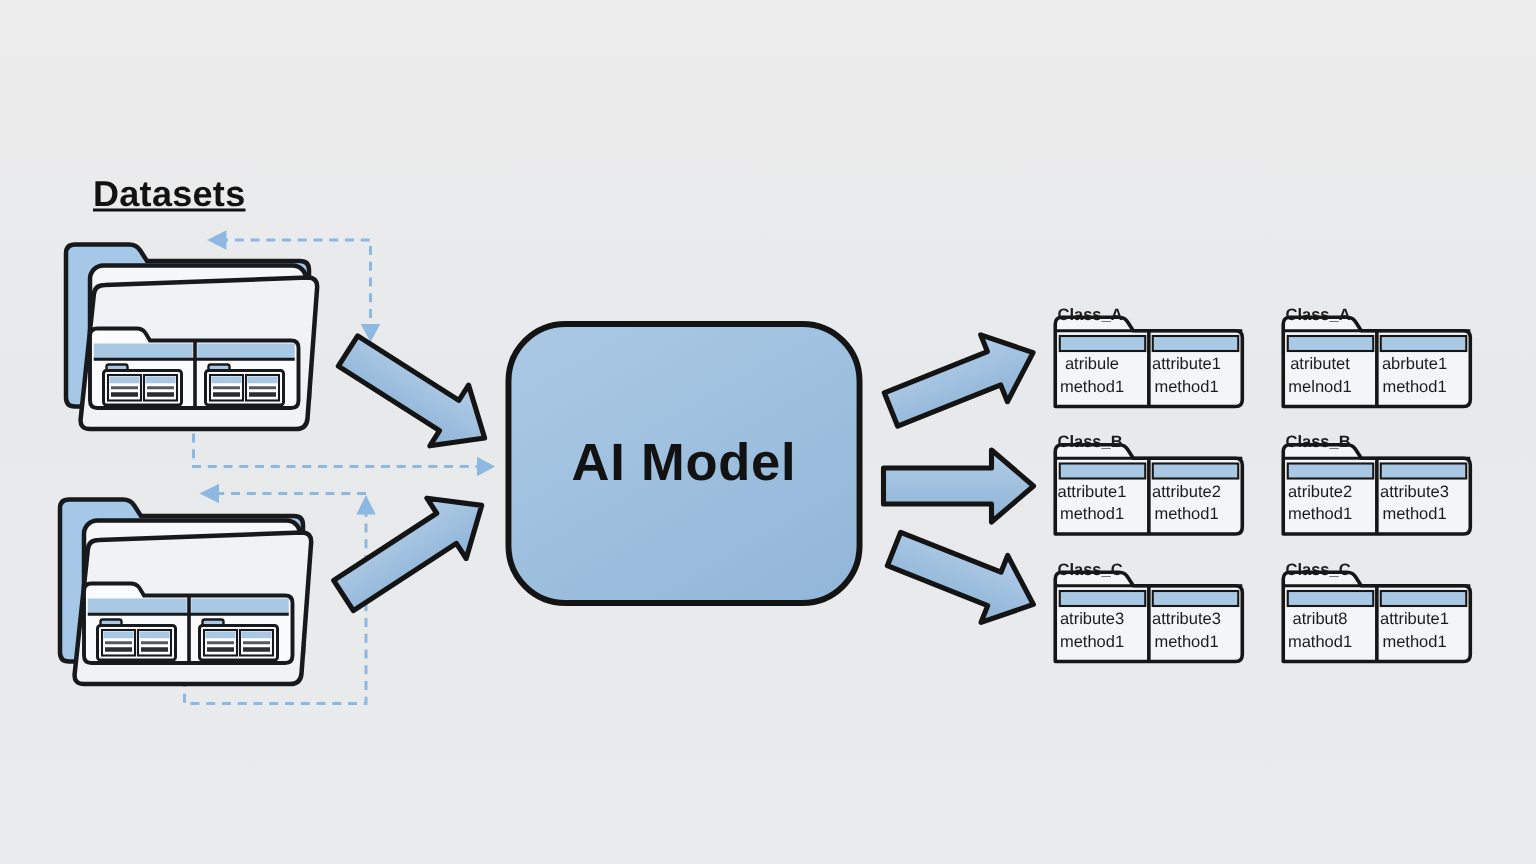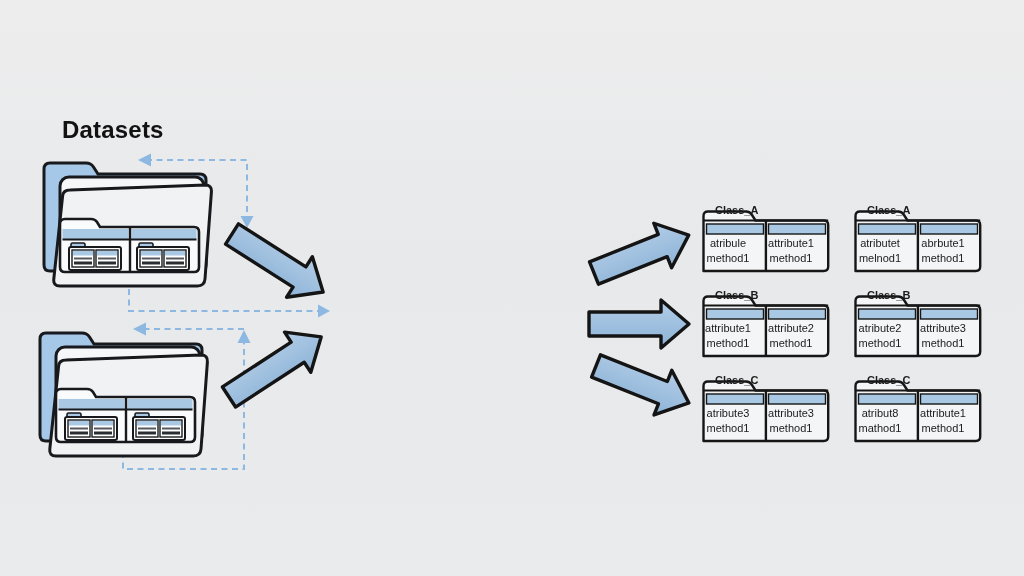--- a/index.html
+++ b/index.html
@@ -7,38 +7,38 @@
     width:1024px;height:576px;overflow:hidden;
     font-family:"Liberation Sans", sans-serif;
     background:linear-gradient(180deg,#ededee 0%, #e8e9ea 45%, #eaebec 100%);
     position:relative;
   }
   .stage{position:absolute;left:0;top:0;width:1024px;height:576px;}
   .abs{position:absolute;}
 
   .diagram-title{
     left:62px;top:116px;
-    font-size:24px;font-weight:700;color:#121212;letter-spacing:.2px;
+    font-size:24px;font-weight:700;color:#121212;letter-spacing:.2px;text-decoration:underline;
   }
 
   .ai-box{
     left:337px;top:214px;width:238px;height:190px;
     background:linear-gradient(150deg,#aac8e4 0%, #9dbfde 55%, #92b6d8 100%);
     border:4.5px solid #141414;border-radius:40px;
     display:flex;align-items:center;justify-content:center;
     box-sizing:border-box;
   }
   .ai-box .label{
     font-size:35px;font-weight:700;color:#121212;letter-spacing:.5px;
   }
 
   .class-box{width:132px;height:70px;}
   .class-box svg{position:absolute;left:0;top:0;}
   .class-box .tab-label{
-    position:absolute;left:15px;top:1px;width:48px;
+    position:absolute;left:5px;top:1px;width:48px;
     font-size:11px;font-weight:600;color:#1b1b1b;white-space:nowrap;
   }
   .class-box .cell{
     position:absolute;top:33px;width:50px;text-align:center;
     font-size:11px;line-height:15px;color:#1b1b1b;
   }
   .class-box .cell-l{left:3px;}
   .class-box .cell-r{left:66px;}
 
   svg{display:block;}
@@ -121,20 +121,23 @@
 
   <div class="abs diagram-title">Datasets</div>
 
   <svg class="abs" style="left:36px;top:153px" width="185" height="140">
     <use href="#dataset-folder"></use>
   </svg>
   <svg class="abs" style="left:32px;top:323px" width="185" height="140">
     <use href="#dataset-folder"></use>
   </svg>
 
+  <div class="abs ai-box">
+    <div class="label">AI Model</div>
+  </div>
 
   <div class="abs class-box" style="left:700px;top:203px">
     <svg width="132" height="70">
       <path d="M3.5,68 L3.5,13 Q3.5,8.5 8,8.5 L46,8.5 Q50,8.5 52,12 L55.5,17.5 L123.5,17.5 Q128.2,17.5 128.2,22 L128.2,63.5 Q128.2,68 123.7,68 Z" fill="#f4f5f6" stroke="#161616" stroke-width="2.4" stroke-linejoin="round"></path>
       <line x1="3.5" y1="17.5" x2="128.2" y2="17.5" stroke="#161616" stroke-width="2"></line>
       <rect x="6.5" y="21" width="57" height="10" fill="#a9c8e4" stroke="#161616" stroke-width="1.4"></rect>
       <rect x="68.5" y="21" width="57" height="10" fill="#a9c8e4" stroke="#161616" stroke-width="1.4"></rect>
       <line x1="65.9" y1="17.5" x2="65.9" y2="68" stroke="#161616" stroke-width="2.4"></line>
     </svg>
     <div class="tab-label">Class_A</div>

